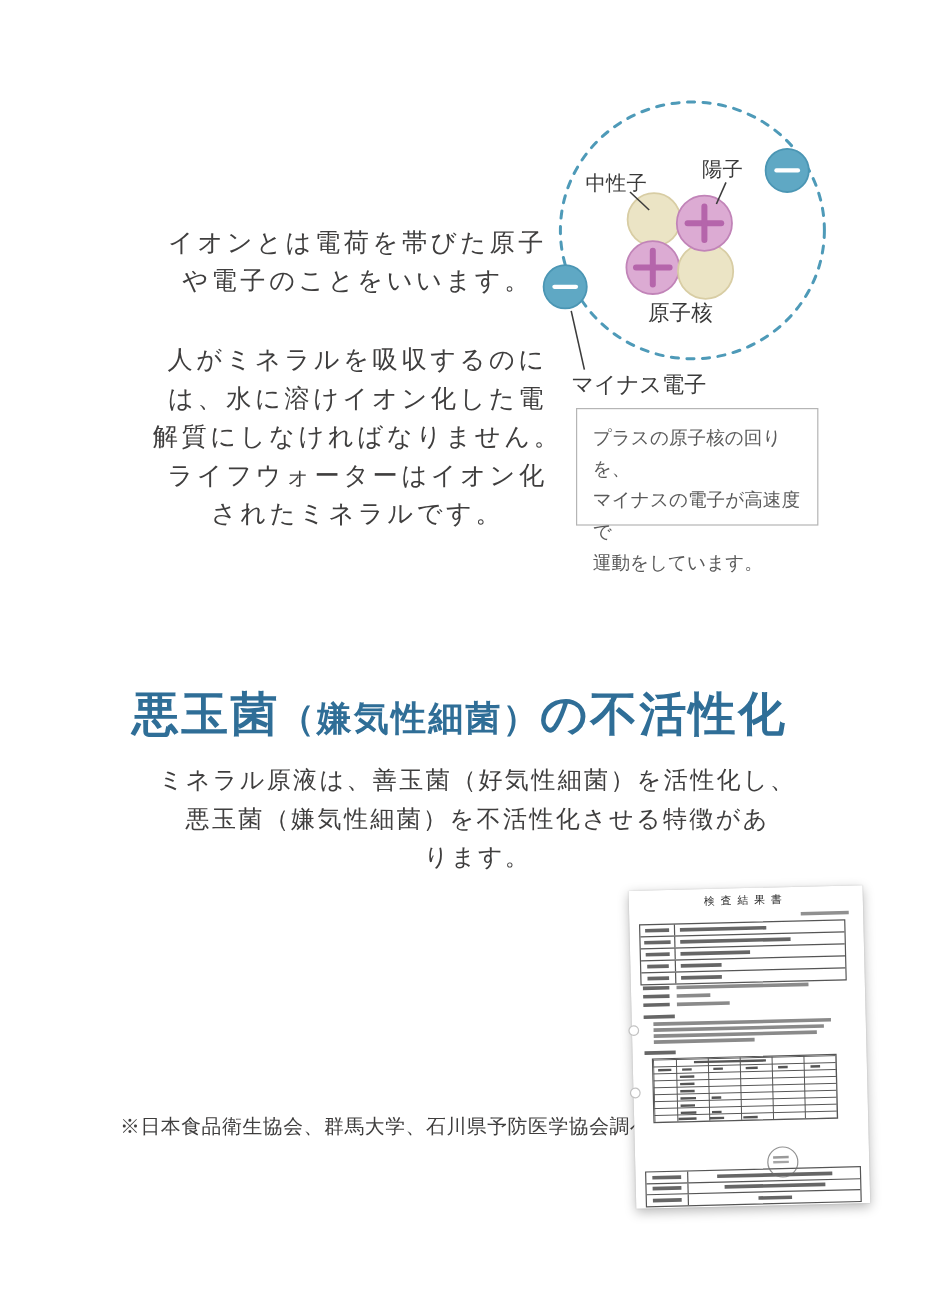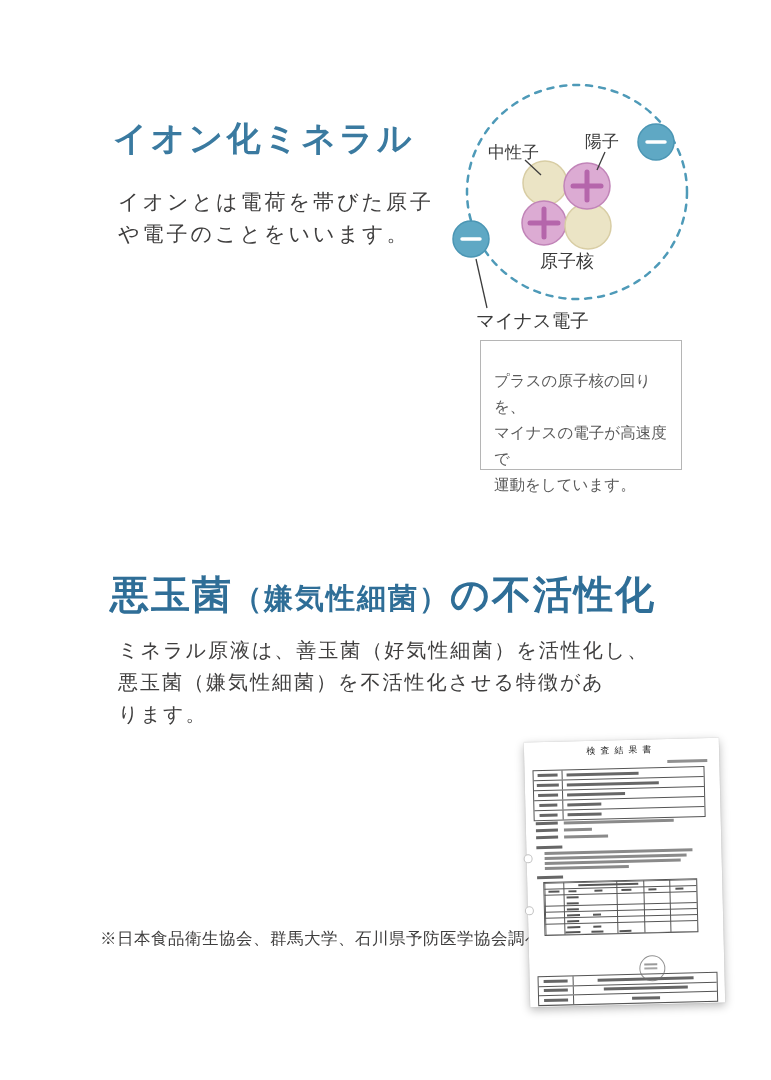--- a/index.html
+++ b/index.html
@@ -8,31 +8,31 @@
     overflow:hidden;margin:0 auto;
     font-family:"DejaVu Serif","Liberation Serif",serif;
     color:#3f3e3e;
   }
   .abs{position:absolute;}
   
   .h1{
     left:113px;top:116px;font-size:34px;font-weight:600;color:#3a7aa0;
     letter-spacing:3px;white-space:nowrap;
   }
-  .body-text{white-space:pre-line;font-size:21px;line-height:32px;letter-spacing:3px;}
+  .body-text{white-space:pre-line;font-size:21px;line-height:32px;letter-spacing:3px;text-align:center;}
   #para1{left:118px;top:186px;width:360px;}
   #para2{left:118px;top:284px;width:360px;}
   #para3{left:118px;top:464px;width:620px;letter-spacing:5px;}
   
   #atom-svg{left:450px;top:78px;}
   .diagram-label{font-family:"DejaVu Sans","Liberation Sans",sans-serif;fill:#3a3a3a;}
   
   #note-box{
     left:480px;top:340px;width:174px;height:74px;
-    border:1px solid #b5b5b5;padding:27px 13px;
+    border:1px solid #b5b5b5;padding:11px 13px;
     font-family:"DejaVu Sans","Liberation Sans",sans-serif;
     font-size:15.5px;line-height:26px;color:#5a5a5a;white-space:pre-line;
   }
   
   .h2{left:110px;top:568px;white-space:nowrap;color:#2f6e97;font-weight:bold;letter-spacing:2px;}
   .h2 .big{font-size:39px;}
   .h2 .small{font-size:29px;}
   #s2para1{left:118px;top:634px;width:560px;font-size:20px;line-height:32px;letter-spacing:2px;}
   #s2para2{left:118px;top:753px;width:400px;font-size:20px;line-height:31px;letter-spacing:3px;}
   #footnote{left:100px;top:928px;font-size:16.5px;letter-spacing:0.5px;white-space:nowrap;}
@@ -87,23 +87,27 @@
     box-shadow:0 4px 0 #888;
   }
   .cert-hole{position:absolute;left:-3px;width:7px;height:7px;border:1px solid #c2c2c2;border-radius:50%;background:#fff;}
   #cert-smallbar{position:absolute;right:12px;top:21px;width:40px;height:3px;background:#909090;}
 </style>
 </head>
 <body>
 
 <div id="page">
 
-  <div class="abs h1">イオン化ミネラル</div>
   <div class="abs body-text" id="para1">イオンとは電荷を帯びた原子
 や電子のことをいいます。</div>
+  <div class="abs body-text" id="para2">人がミネラルを吸収するのに
+は、水に溶けイオン化した電
+解質にしなければなりません。
+ライフウォーターはイオン化
+されたミネラルです。</div>
 
   <svg id="atom-svg" class="abs" width="260" height="265" viewBox="0 0 260 265">
 
     <ellipse cx="127" cy="114" rx="110" ry="107" fill="none" stroke="#4e9ab8" stroke-width="2.5" stroke-dasharray="6 7" stroke-linecap="round"></ellipse>
 
     <g>
       <circle cx="95" cy="105" r="22" fill="#ebe4c5" stroke="#d8cda4" stroke-width="1.5"></circle>
       <circle cx="94" cy="145" r="22" fill="#dcabd3" stroke="#c184b8" stroke-width="1.5"></circle>
       <g stroke="#b565ab" stroke-width="5" stroke-linecap="round">
         <line x1="80" y1="145" x2="108" y2="145"></line>

